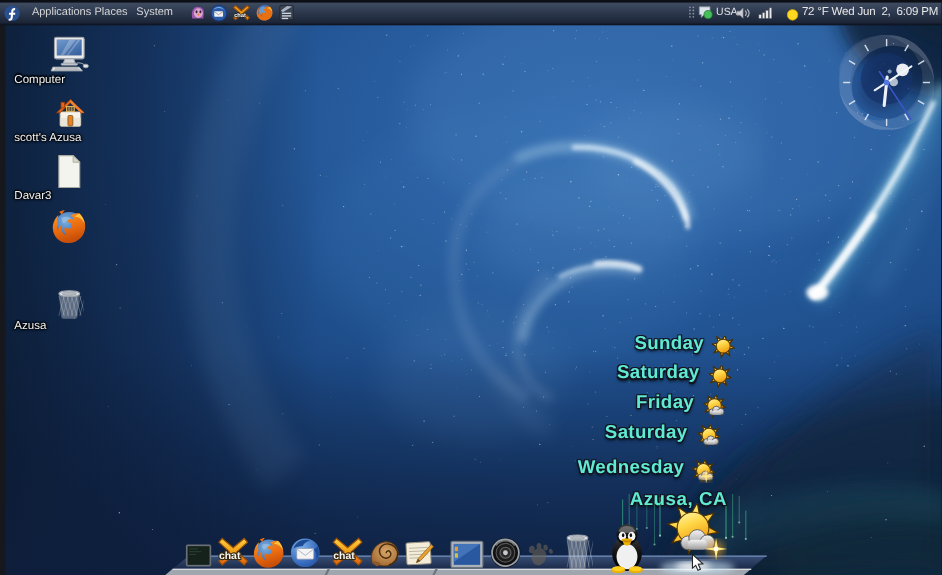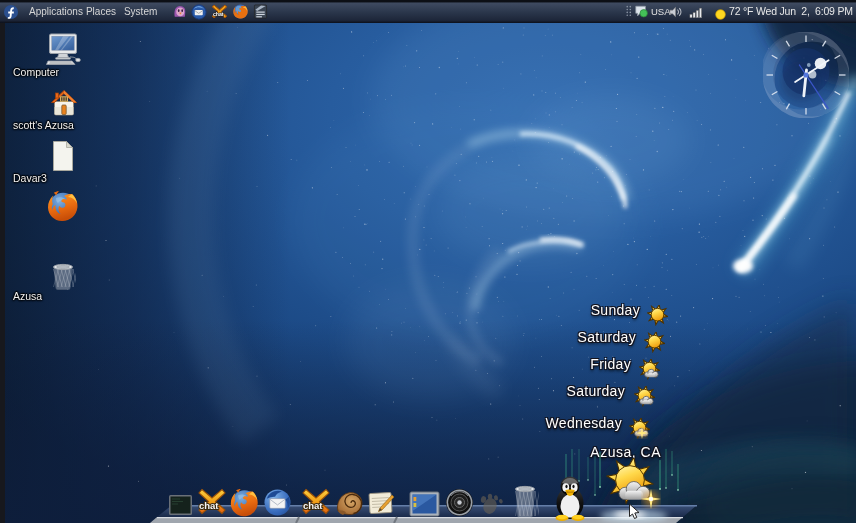--- a/index.html
+++ b/index.html
@@ -11,21 +11,21 @@
 .pl { display:flex; align-items:center; height:100%; }
 .pr { position:absolute; left:625px; top:0; width:231px; height:23px; }
 .pi { position:absolute; white-space:nowrap; }
 .menu { color:#d6d6d6; font-size:10px; margin-left:6px; }
 .ptxt { color:#e2e2e2; font-size:9.5px; }
 .ptxt2 { color:#e8e8e8; font-size:10.5px; letter-spacing:-0.2px; }
 .dico { position:absolute; }
 .dlab { position:absolute; color:#f2f2f2; font-size:10.5px; line-height:12px;
   text-shadow:0 1px 2px #000, 1px 0 2px #000, -1px 0 2px #000, 0 -1px 1px #000; }
 #clock { position:absolute; left:763px; top:32px; }
-.wday { position:absolute; color:#ffffff; font-size:14px; font-weight:normal; letter-spacing:0.3px;
+.wday { position:absolute; color:#5eead4; font-size:17px; font-weight:bold; letter-spacing:0.3px;
   text-shadow:-1px -1px 0 #14141e, 1px -1px 0 #14141e, -1px 1px 0 #14141e, 1px 1px 0 #14141e, 0 2px 3px #000; }
 .ic { position:absolute; z-index:3; }
 #shelf { position:absolute; left:0; top:0; z-index:2; }
 #cursor { position:absolute; left:628px; top:503px; z-index:6; }
 </style></head>
 <body>
 <div id="stage">
 
 <svg id="wp" width="856" height="523" viewBox="0 0 856 523" xmlns="http://www.w3.org/2000/svg">
 <defs>

